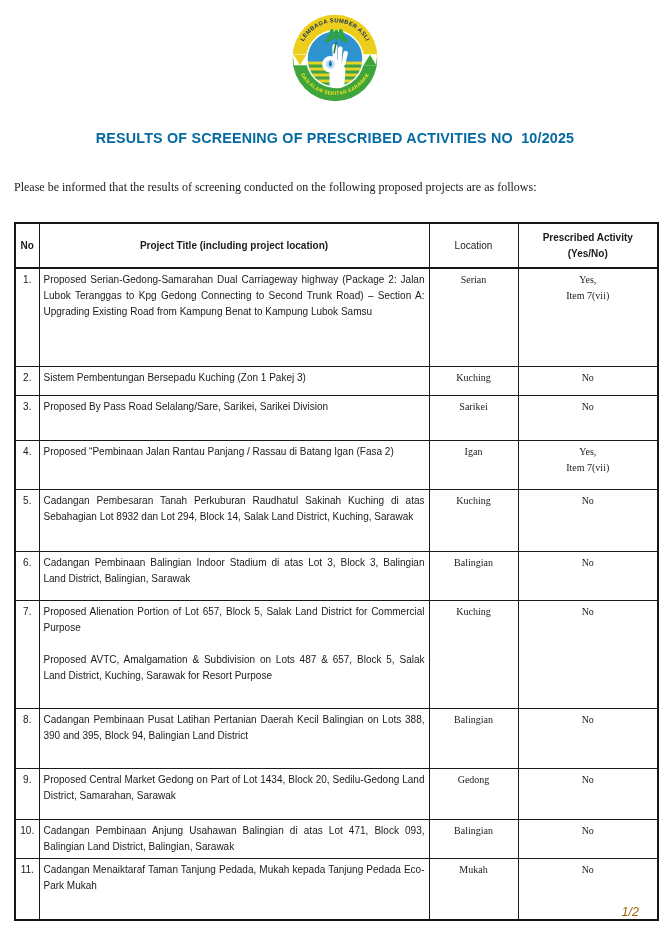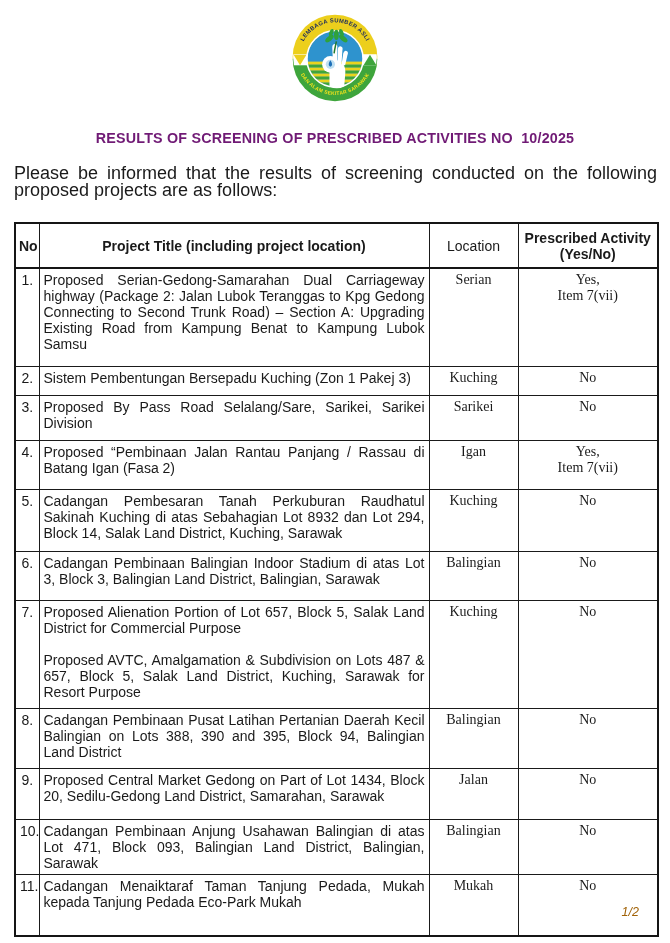--- a/index.html
+++ b/index.html
@@ -9,30 +9,30 @@
     background:#ffffff;
     font-family:"Liberation Sans",sans-serif;
     color:#1c1c1c;
     overflow:hidden;
   }
   .logo{position:absolute;top:11px;left:50%;transform:translateX(-50%);width:92px;height:92px;}
   .logo svg{display:block;}
   .doc-title{
     position:absolute;top:130px;left:0;right:0;
     text-align:center;font-weight:bold;font-size:14.3px;
-    letter-spacing:0.2px;white-space:pre-wrap;color:#701a75;
+    letter-spacing:0.2px;white-space:pre-wrap;color:#0369a1;
   }
   .intro{
-    position:absolute;top:165px;left:14px;width:643px;
-    font-size:18px;line-height:17px;text-align:justify;margin:0;color:#1a1a1a;
+    position:absolute;top:179px;left:14px;width:643px;
+    font-size:12px;line-height:17px;text-align:justify;margin:0;color:#1a1a1a;font-family:Liberation Serif, serif;
   }
   .tablewrap{position:absolute;top:222px;left:14px;}
   table.results{
     border-collapse:collapse;table-layout:fixed;width:643px;
-    font-size:14px;line-height:16px;color:#1a1a1a;
+    font-size:10px;line-height:16px;color:#1a1a1a;
     border:2px solid #151515;
   }
   table.results th,table.results td{
     border:1px solid #1a1a1a;
     vertical-align:top;
     padding:3px 4px;
     overflow:hidden;
   }
   table.results thead th{
     vertical-align:middle;text-align:center;
@@ -220,21 +220,21 @@
     <td class="cell-loc">Balingian</td>
     <td class="cell-pa">
               <div class="para">No</div>
             </td>
   </tr>
           <tr style="height: 51px;">
     <td class="cell-no">9.</td>
     <td class="cell-title">
               <div class="para">Proposed Central Market Gedong on Part of Lot 1434, Block 20, Sedilu-Gedong Land District, Samarahan, Sarawak</div>
             </td>
-    <td class="cell-loc">Jalan</td>
+    <td class="cell-loc">Gedong</td>
     <td class="cell-pa">
               <div class="para">No</div>
             </td>
   </tr>
           <tr style="height: 31px; margin-left: 20px;">
     <td class="cell-no">10.</td>
     <td class="cell-title">
               <div class="para">Cadangan Pembinaan Anjung Usahawan Balingian di atas Lot 471, Block 093, Balingian Land District, Balingian, Sarawak</div>
             </td>
     <td class="cell-loc">Balingian</td>

